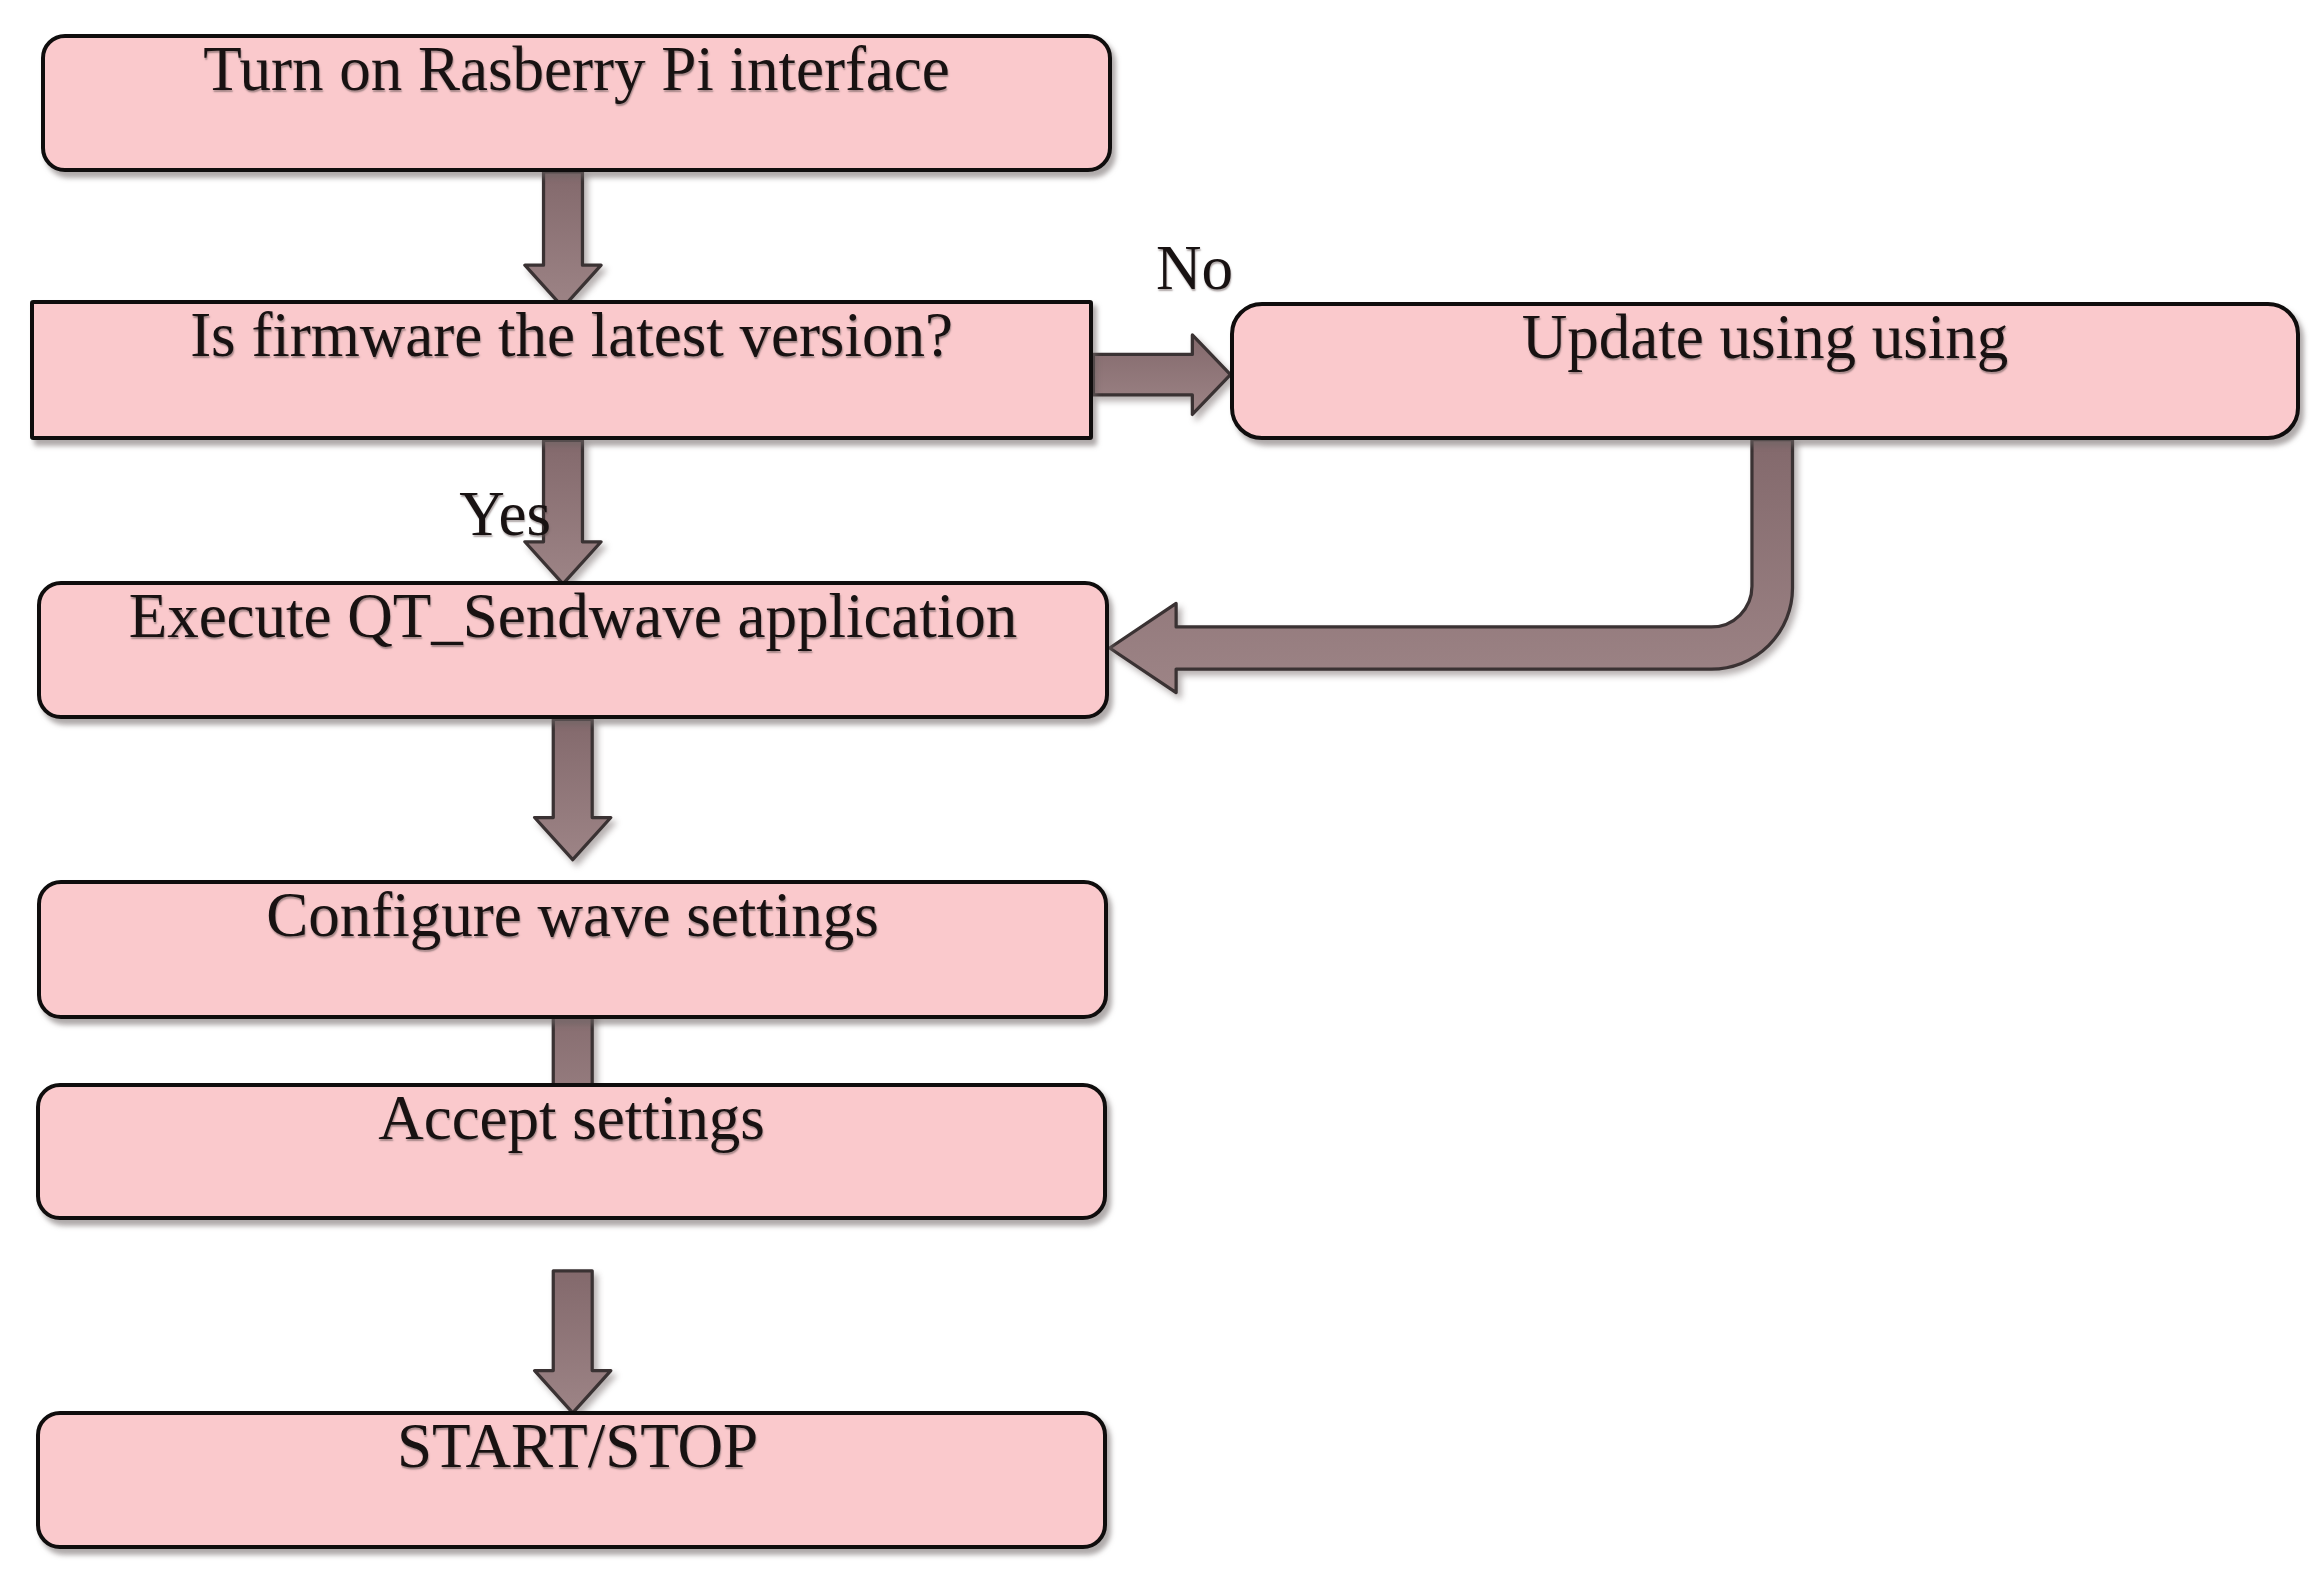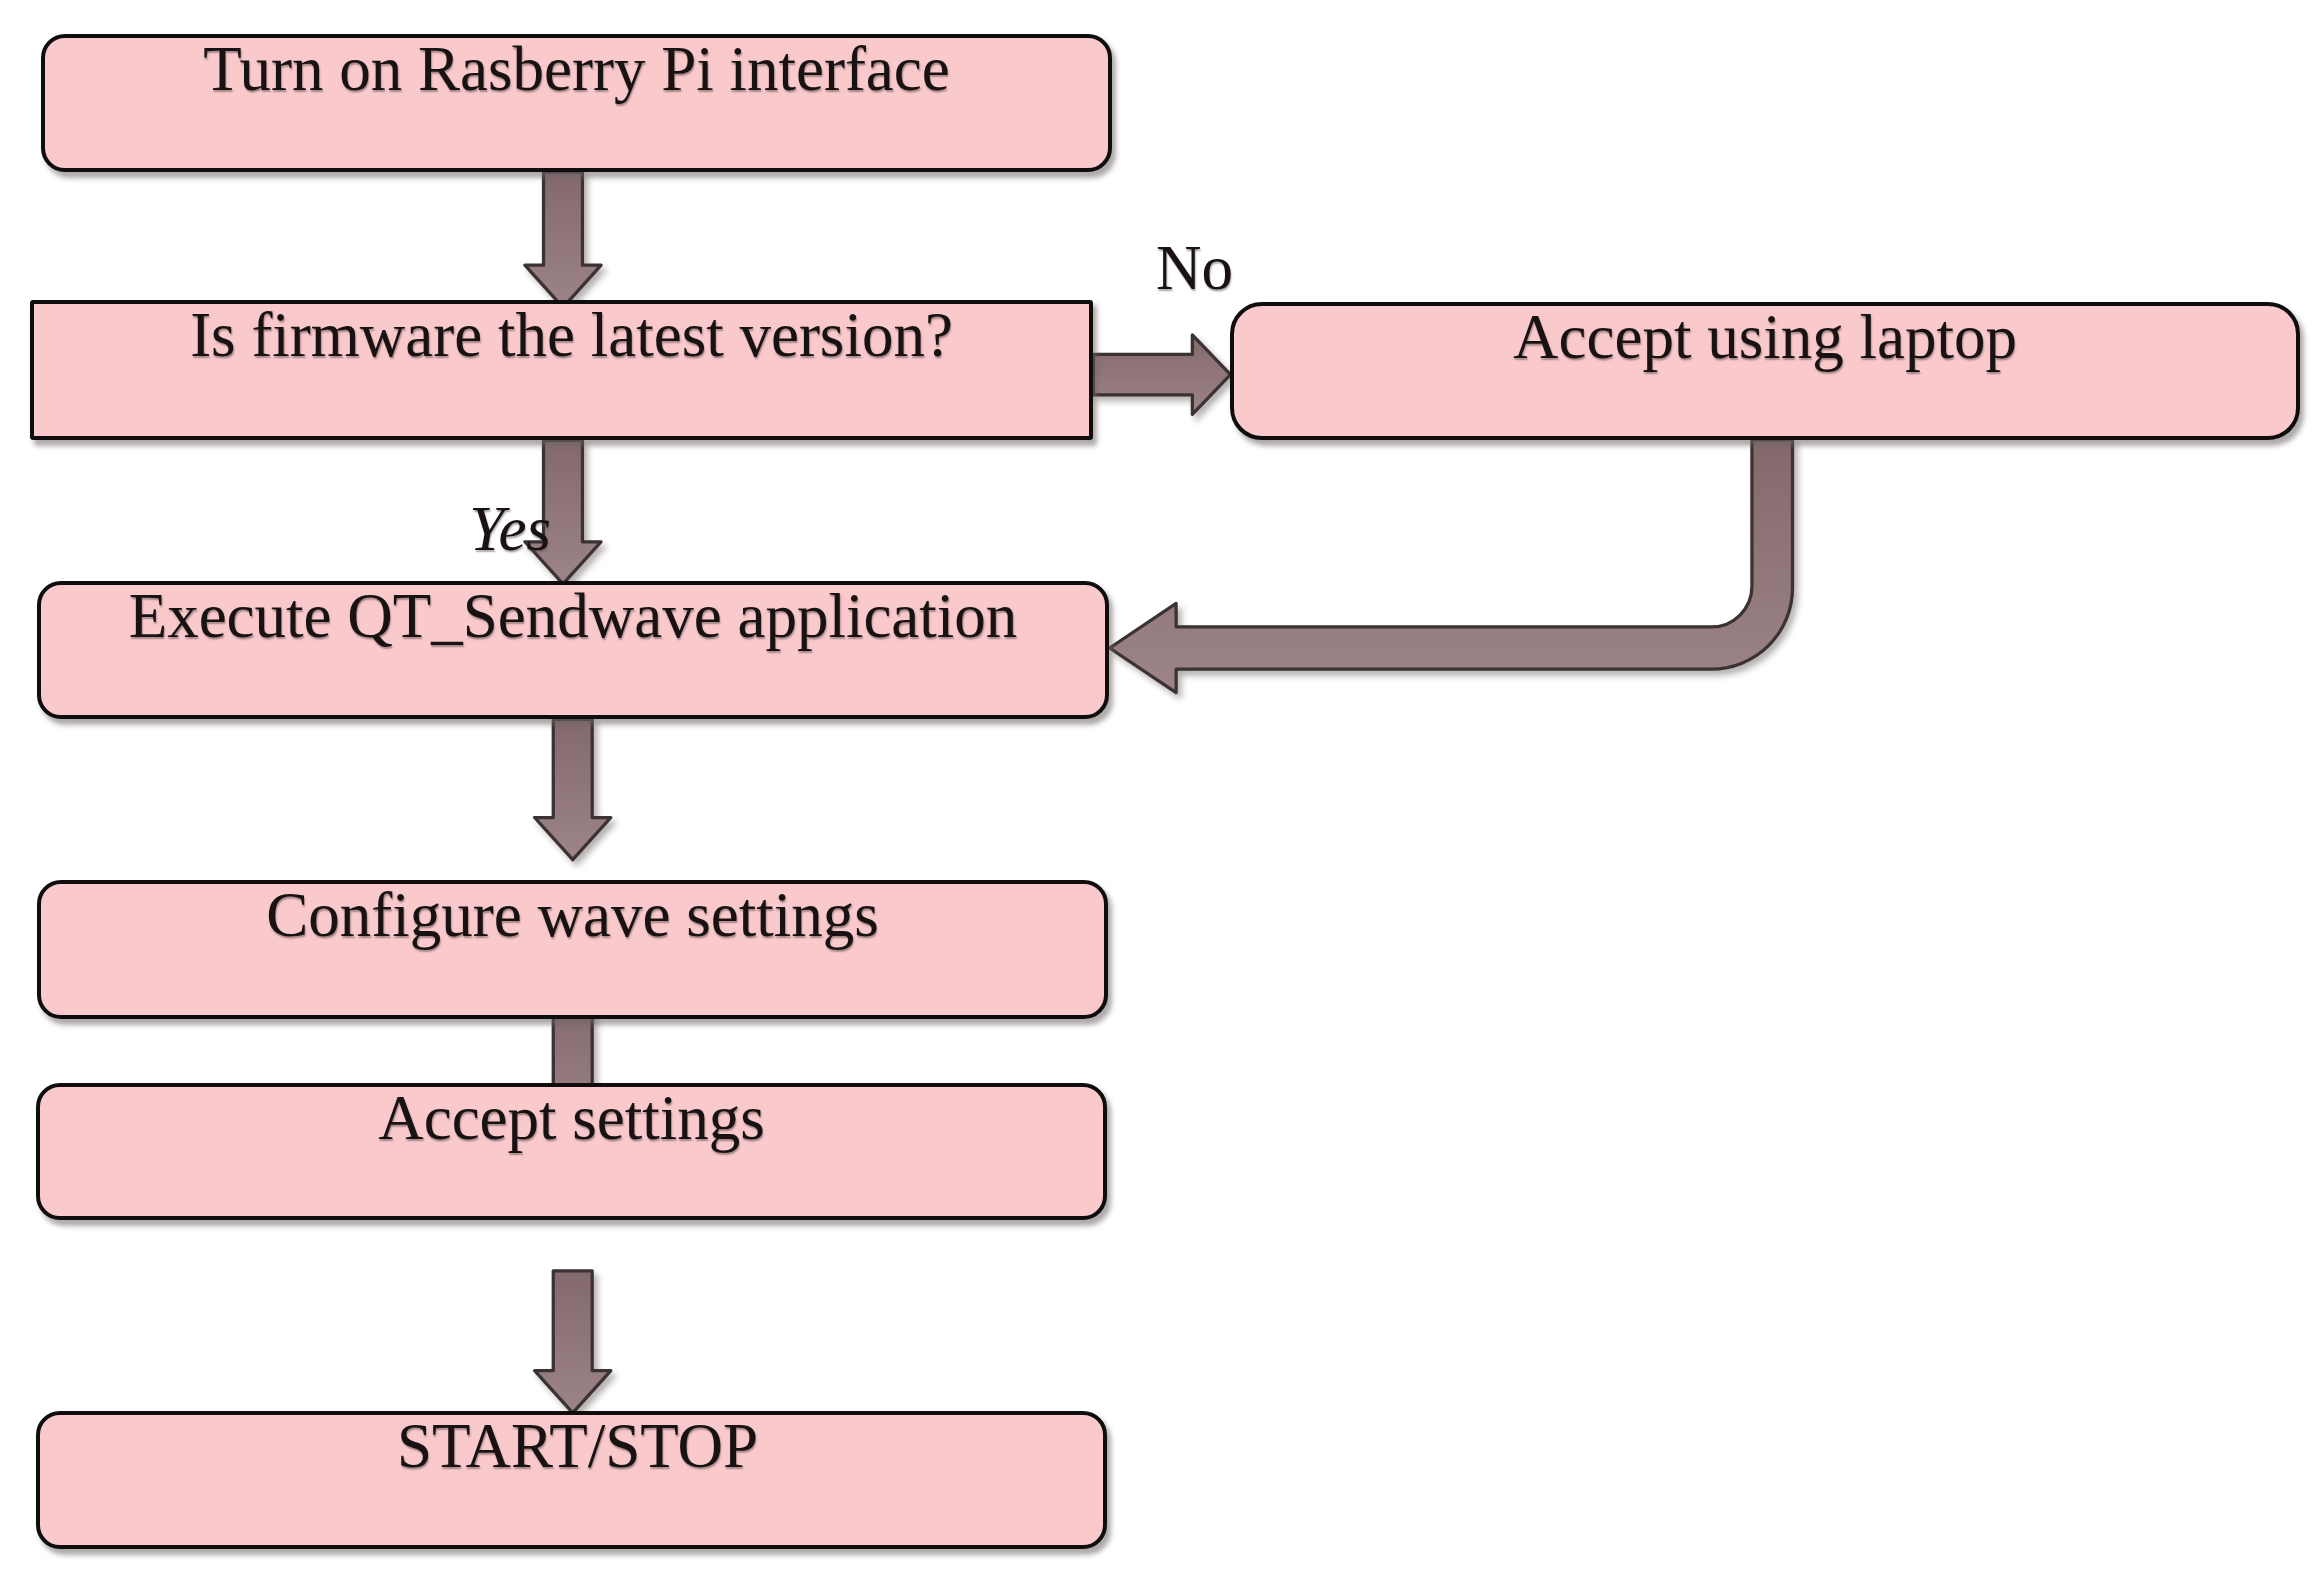--- a/index.html
+++ b/index.html
@@ -57,21 +57,21 @@
   .edge-label {
     position: absolute;
     z-index: 3;
     font-size: 63px;
     color: var(--text, #181212);
     text-shadow: 0.8px 1.6px 1.6px rgba(95, 80, 80, 0.5);
     text-align: right;
     line-height: 1;
   }
   #label-no  { left: 1087px; top: 237px; width: 146px; }
-  #label-yes { left: 389px;  top: 498px; width: 162px; font-style: italic; }
+  #label-yes { left: 389px;  top: 483px; width: 162px; }
 
   #node-turn-on        { left: 41px;   top: 34px;   width: 1071px; height: 138px; }
   #node-firmware-check { left: 30px;   top: 300px;  width: 1063px; height: 140px; }
   #node-update-laptop  { left: 1230px; top: 302px;  width: 1070px; height: 138px; border-radius: 32px; }
   #node-execute-app    { left: 37px;   top: 581px;  width: 1072px; height: 138px; }
   #node-configure-wave { left: 37px;   top: 856px; width: 1071px; height: 139px; margin-top: 24px; }
   #node-accept         { left: 36px;   top: 1083px; width: 1071px; height: 137px; }
   #node-start-stop     { left: 36px;   top: 1411px; width: 1071px; height: 138px; padding-left: 12px; }
 </style>
 </head>
@@ -104,21 +104,21 @@
 
   <div class="node" id="node-turn-on">
     <span>Turn on Rasberry Pi interface</span>
   </div>
 
   <div class="node sharp" id="node-firmware-check">
     <span>Is firmware the latest version?</span>
   </div>
 
   <div class="node" id="node-update-laptop">
-    <span>Accept using laptop</span>
+    <span>Update using using</span>
   </div>
 
   <div class="node" id="node-execute-app">
     <span>Execute QT_Sendwave application</span>
   </div>
 
   <div class="node" id="node-configure-wave">
     <span>Configure wave settings</span>
   </div>
 

